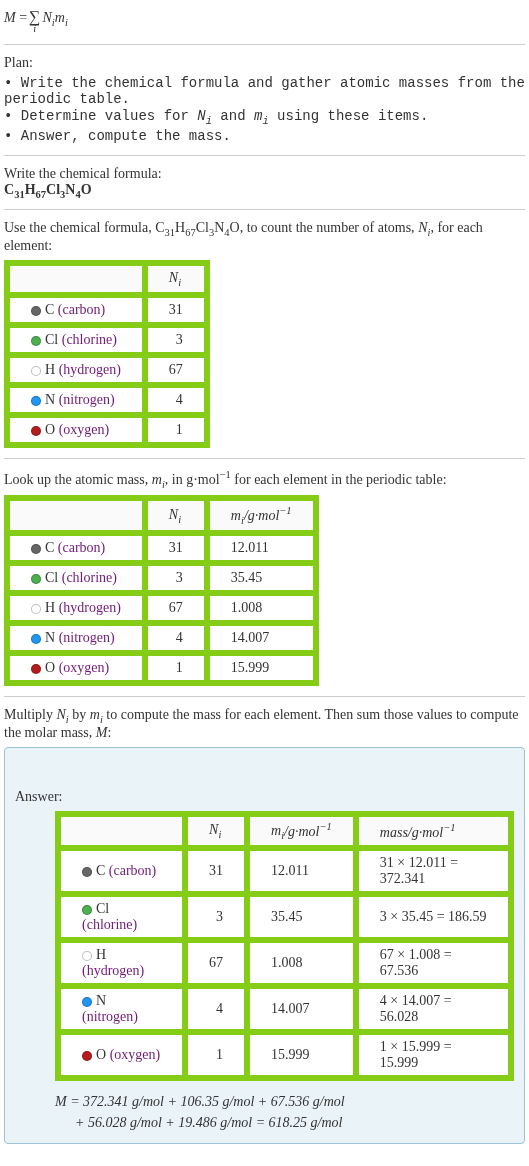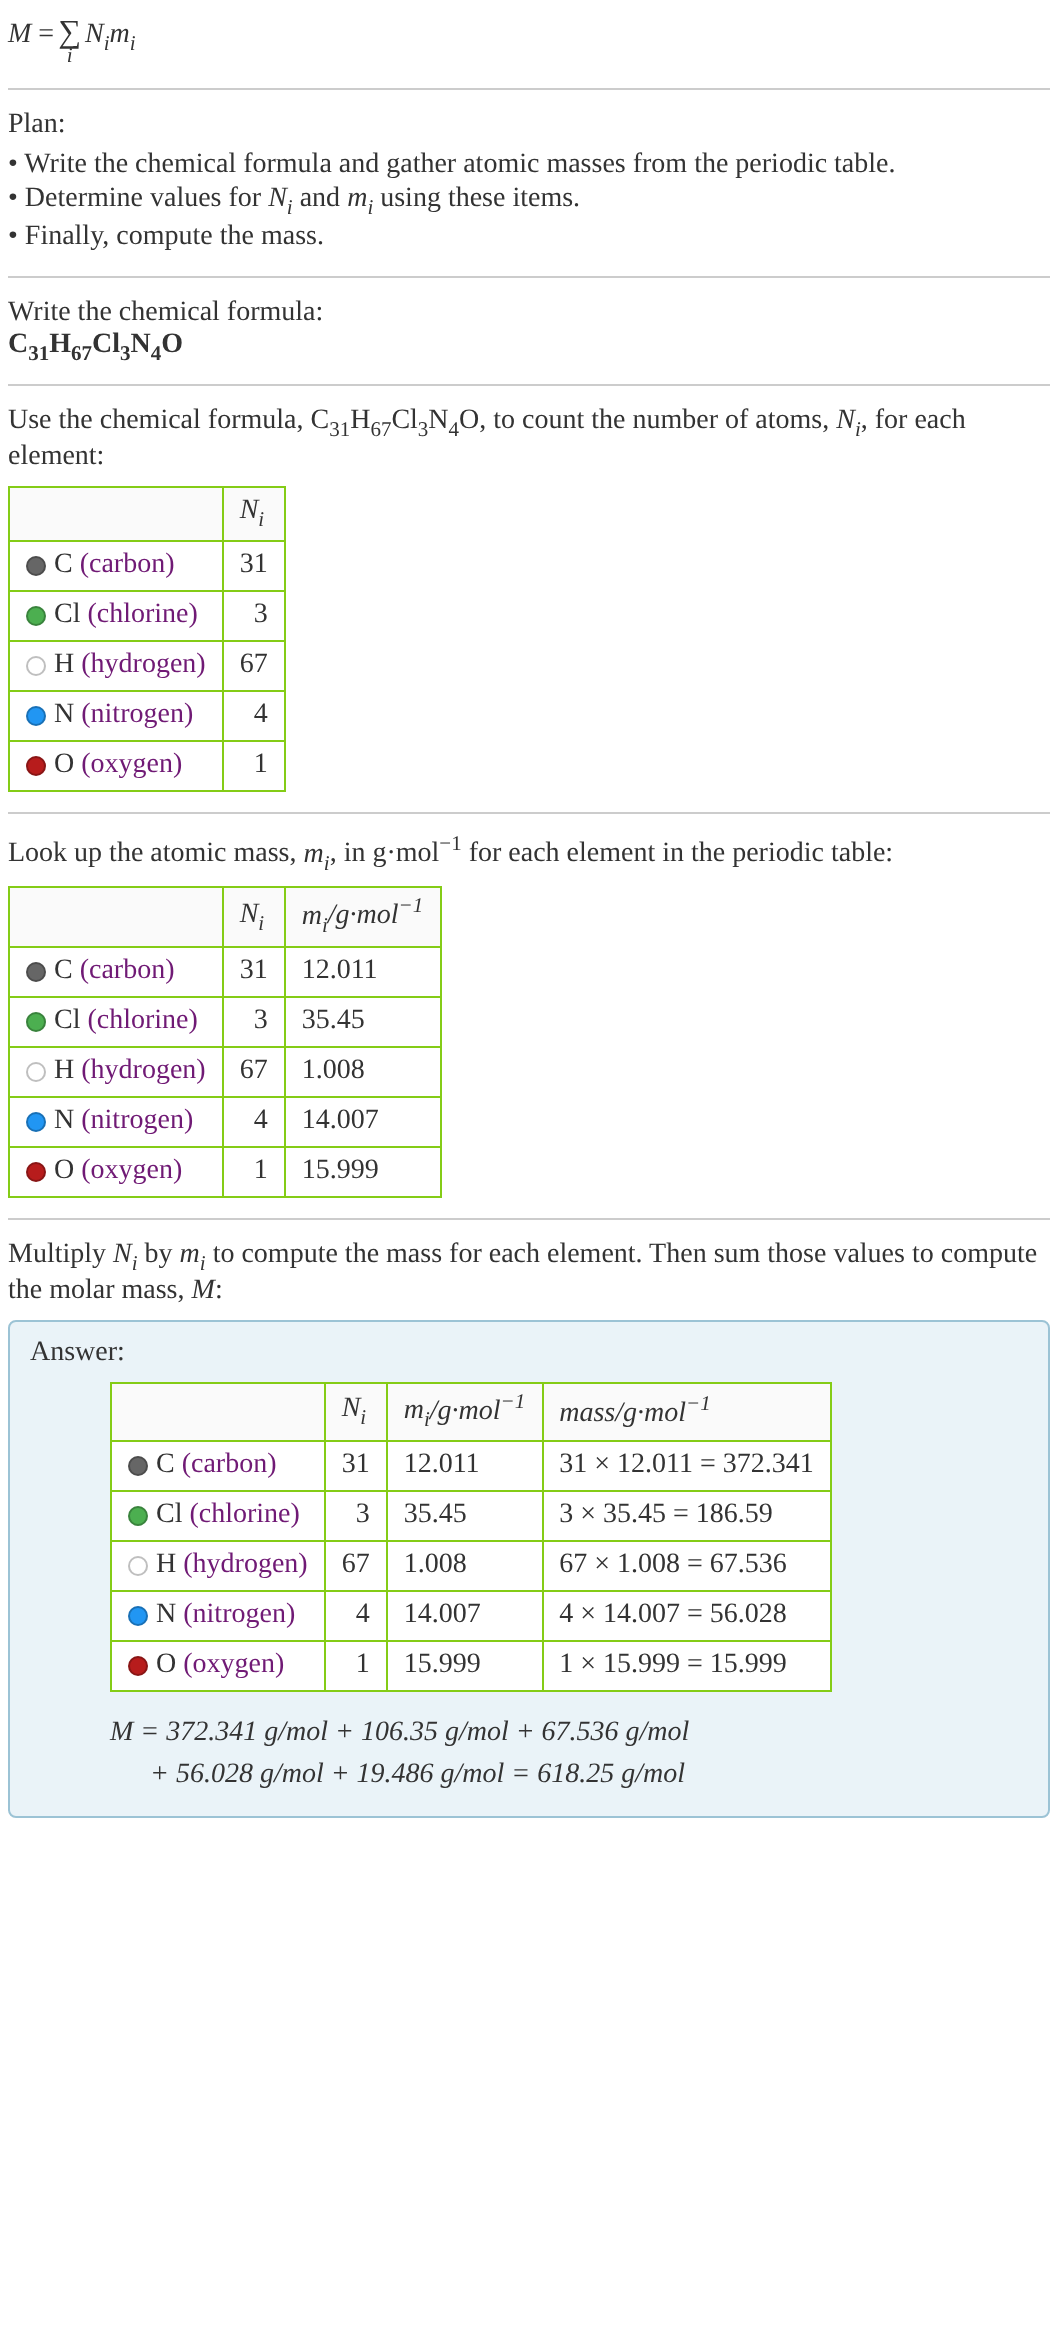--- a/index.html
+++ b/index.html
@@ -16,29 +16,29 @@
 }
 hr {
   border: none;
   border-top: 1px solid #ccc;
   margin: 6px 0;
 }
 .sub { vertical-align: sub; font-size: 0.75em; }
 .sup { vertical-align: super; font-size: 0.75em; }
 .gray { color: #701a75; }
 .bullet-list { margin-top: 4px; }
-.bullet-list div { margin-bottom: 1px; }
+.bullet-list div { margin-bottom: 1px; font-family: Liberation Mono, monospace; }
 
 table {
   border-collapse: collapse;
   margin-top: 6px;
 }
 th, td {
-  border: 1px solid #84cc16;
-  padding: 4px 8px;
+  border: 6px solid #84cc16;
+  padding: 4px 21px;
   text-align: left;
   font-weight: normal;
 }
 th {
   background: #fafafa;
   font-style: italic;
 }
 td.num { text-align: right; }
 .dot {
   display: inline-block;
@@ -60,20 +60,21 @@
   border-radius: 4px;
   padding: 8px 10px 10px 10px;
   margin-top: 6px;
 }
 .answer-box table {
   background: #fff;
   margin-left: 40px;
 }
 .answer-box .label {
   margin-bottom: 4px;
+  margin-top: 33px;
 }
 .final-eq {
   margin: 10px 0 0 40px;
   font-style: italic;
   line-height: 1.5;
 }
 .chem { font-family: Georgia, serif; font-weight: bold; }
 .sigma { font-family: 'Times New Roman', serif; font-size: 16px; }
 .intro-eq { display: flex; align-items: flex-start; gap: 2px; margin-top: 2px; }
 .intro-eq .col { display: inline-flex; flex-direction: column; align-items: center; line-height: 0.9; }
@@ -91,21 +92,21 @@
     <span> <i>N<span class="sub">i</span></i><i>m<span class="sub">i</span></i></span>
   </div>
 </div>
 <hr>
 
 <div class="section">
   <div>Plan:</div>
   <div class="bullet-list">
     <div>• Write the chemical formula and gather atomic masses from the periodic table.</div>
     <div>• Determine values for <i>N<span class="sub">i</span></i> and <i>m<span class="sub">i</span></i> using these items.</div>
-    <div>• Finally, compute the mass.</div>
+    <div>• Answer, compute the mass.</div>
   </div>
 </div>
 <hr>
 
 <div class="section">
   <div>Write the chemical formula:</div>
   <div class="chem">
     C<span class="sub">31</span>H<span class="sub">67</span>Cl<span class="sub">3</span>N<span class="sub">4</span>O
   </div>
 </div>

